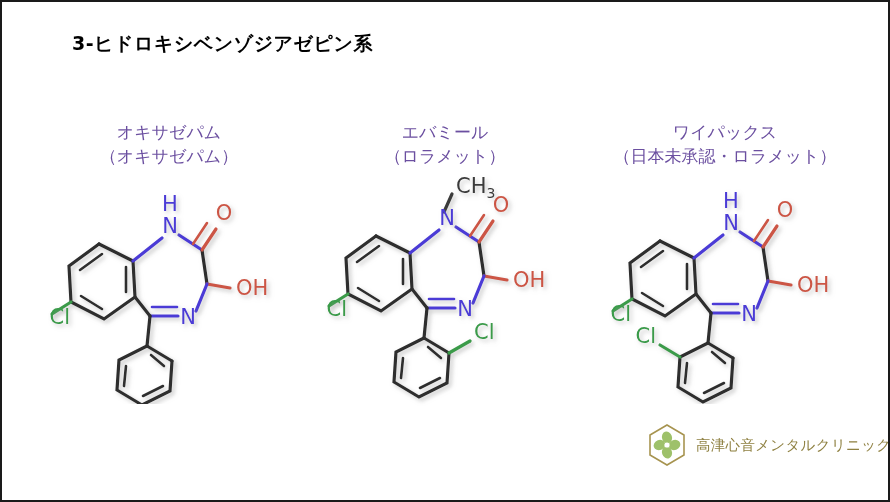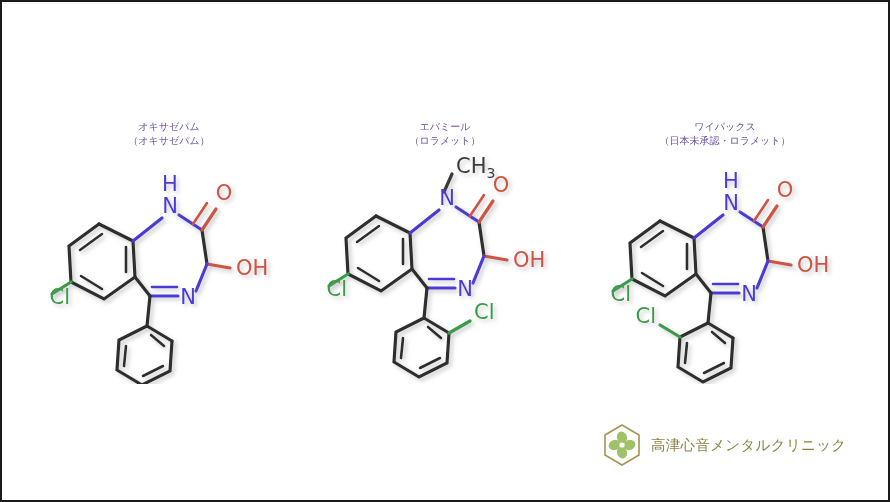--- a/index.html
+++ b/index.html
@@ -31,54 +31,55 @@
     white-space: nowrap;
   }
   .compound {
     position: absolute;
     top: 118px;
     width: 290px;
   }
   .compound-labels {
     text-align: center;
     color: #6b4fa0;
-    font-size: 10px;
+    font-size: 17px;
     line-height: 1.42;
     white-space: nowrap;
   }
   .compound-labels .generic-name { display: block; }
   .compound-labels .brand-name { display: block; }
   .structure {
     display: block;
     margin: 6px auto 0 auto;
   }
   #c1 { left: 22px; }
   #c2 { left: 298px; }
   #c3 { left: 578px; }
 
   #logo {
     position: absolute;
-    left: 600px;
+    left: 645px;
     top: 421px;
     display: flex;
     align-items: center;
     gap: 9px;
   }
   #logo-text {
     font-size: 14.5px;
     color: #8f8142;
     white-space: nowrap;
     letter-spacing: 0.3px;
   }
 </style>
 </head>
 <body>
 
 <div id="slide">
 
+  <div id="title">3-ヒドロキシベンゾジアゼピン系</div>
 
   <div class="compound" id="c1">
     <div class="compound-labels">
       <span class="generic-name">オキサゼパム</span>
       <span class="brand-name">（オキサゼパム）</span>
     </div>
 
     <svg class="structure" width="250" height="230" viewBox="0 0 250 230" xmlns="http://www.w3.org/2000/svg">
       <defs>
         <filter id="sh1" x="-25%" y="-25%" width="160%" height="160%">

